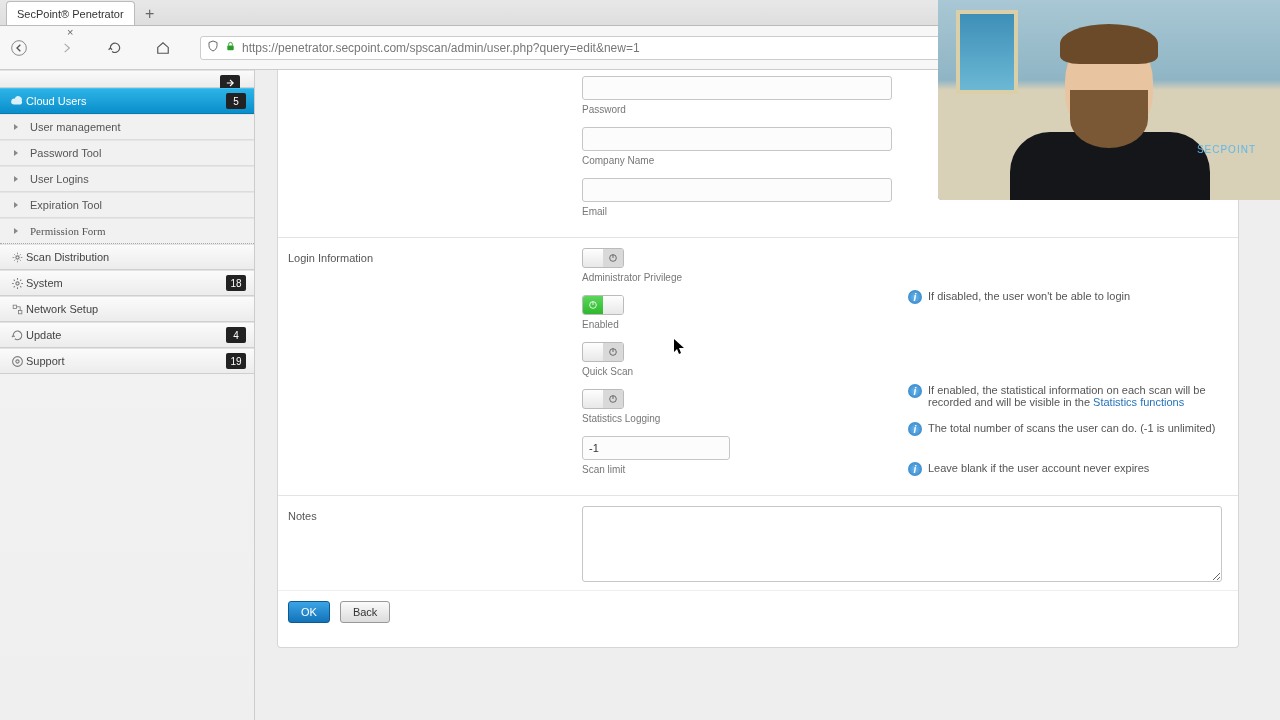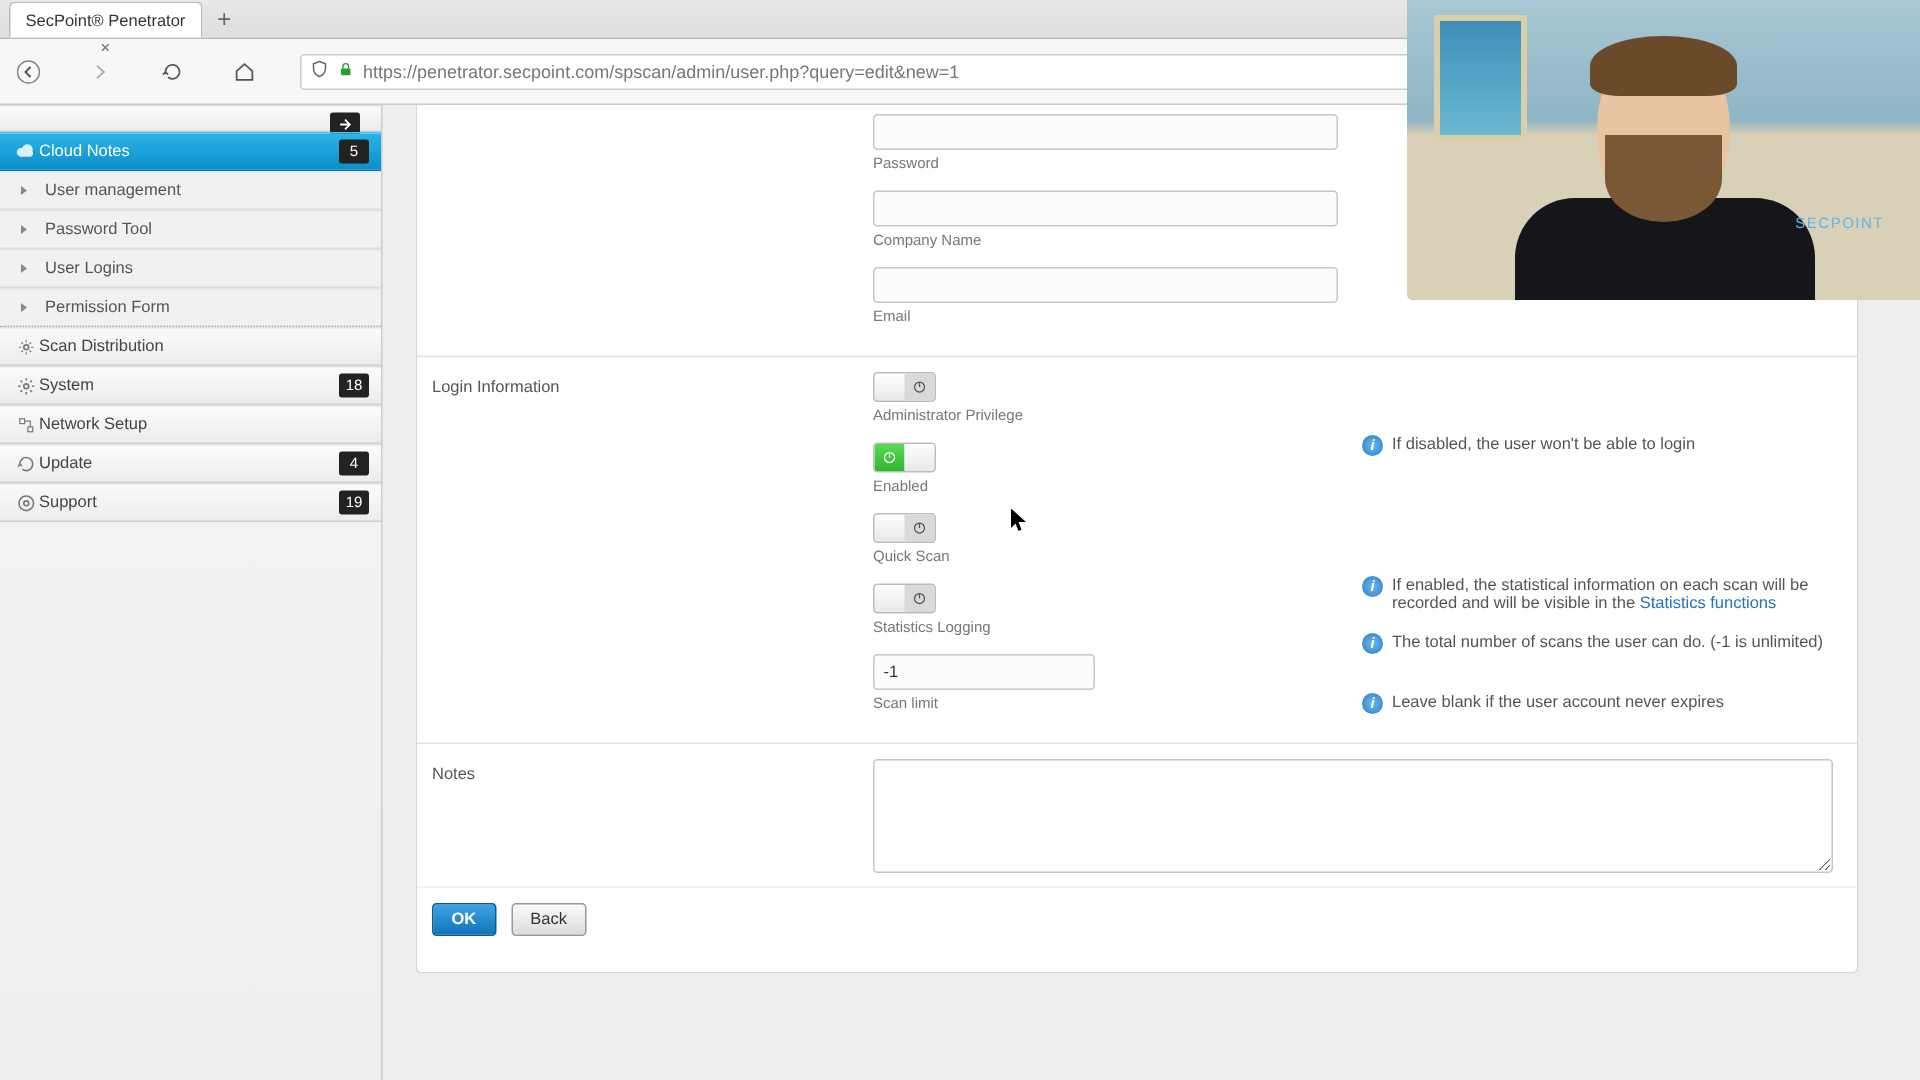--- a/index.html
+++ b/index.html
@@ -17,21 +17,21 @@
 .url-bar { flex:1; height:24px; border:1px solid #ccc; border-radius:3px; background:#fff; display:flex; align-items:center; padding:0 6px; gap:6px; color:#777; font-size:12px; }
 .url-bar .lock { color:#0a0; }
 .tool-icon { width:20px; color:#666; text-align:center; cursor:pointer; }
 
 
 .page { display:flex; height: calc(720px - 58px); background:#eee; }
 .sidebar { width: 255px; background: linear-gradient(#f4f4f4,#efefef); border-right:1px solid #ccc; }
 .sb-item { position:relative; display:flex; align-items:center; gap:8px; height:26px; padding:0 12px 0 26px; border-top:1px solid #e3e3e3; border-bottom:1px solid #cfcfcf; color:#444; font-size:11px; cursor:pointer; background:linear-gradient(#fbfbfb,#ececec); }
 .sb-item.active { background: linear-gradient(#2db3e6,#0a8ecc); color:#fff; border-top:1px solid #3bc6f5; border-bottom:1px solid #057aad; }
 .sb-item.sub { padding-left: 30px; color:#555; background:#f1f1f1; border-top:1px solid #e5e5e5; border-bottom:1px solid #dcdcdc; }
-.sb-item.sep { border-bottom:1px dotted #aaa; }
+.sb-item.sep { border-bottom:1px dotted #aaa;font-family:Liberation Serif, serif; }
 .sb-item.toprow { height:18px; padding:0; justify-content:flex-end; }
 .sb-item.toprow .darkbadge { margin-right:6px; margin-bottom:-2px; }
 .sb-icon { position:absolute; left:10px; width:14px; height:14px; display:flex; align-items:center; justify-content:center; color:inherit; opacity:.85; }
 .sb-item.active .sb-icon { color:#fff; }
 .darkbadge { position:absolute; right:8px; top:4px; min-width:20px; height:16px; background:#222; color:#fff; font-size:10px; border-radius:2px; display:flex; align-items:center; justify-content:center; padding:0 4px; }
 .sb-item .arrow { position:absolute; left:14px; width:0; height:0; border-top:3px solid transparent; border-bottom:3px solid transparent; border-left:4px solid #888; }
 
 .content { flex:1; overflow:auto; padding: 0 12px 12px 22px; }
 .panel { background:#fff; border:1px solid #d6d6d6; border-top:none; border-radius:0 0 4px 4px; padding-bottom:14px; margin-right:29px; }
 .row { display:flex; padding:6px 10px 0 10px; }
@@ -48,21 +48,21 @@
 
 .toggle { width:42px; height:20px; border:1px solid #bbb; border-radius:3px; background:linear-gradient(#fefefe,#e8e8e8); display:flex; align-items:center; overflow:hidden; cursor:pointer; }
 .toggle .half { width:50%; height:100%; display:flex; align-items:center; justify-content:center; }
 .toggle .half.on { background:none; color:#777; }
 .toggle .half.off { background:#d9d9d9; color:#555; }
 .toggle.on .half.on { background:linear-gradient(#5cd65c,#2eb82e); color:#fff; }
 .toggle.on .half.off { background:linear-gradient(#fefefe,#e8e8e8); }
 .toggle svg { width:10px; height:10px; }
 
 .btn { display:inline-flex; align-items:center; justify-content:center; height:22px; padding:0 12px; border-radius:3px; font-size:11px; cursor:pointer; border:1px solid #999; background:linear-gradient(#fafafa,#dcdcdc); color:#333; }
-.btn.primary { background:linear-gradient(#3ca5e6,#1273b8); border-color:#0c5a94; color:#fff;font-weight:bold; }
+.btn.primary { background:linear-gradient(#3ca5e6,#1273b8); border-color:#0c5a94; color:#fff; }
 .btn-row { padding:10px; display:flex; gap:10px; border-top:1px solid #eee; margin-top:6px;}
 
 .info-ico { width:14px; height:14px; border-radius:50%; background:radial-gradient(#6db8ec,#2a7cc4); color:#fff; font-size:10px; display:flex; align-items:center; justify-content:center; font-style:italic; font-weight:bold; flex-shrink:0; }
 .link { color:#2573b8; }
 
 .hr { border-top:1px solid #e3e3e3; margin:8px 0 4px 0; }
 
 .webcam { position:absolute; top:0; right:0; width:342px; height:200px; background:#9ab; border-bottom-left-radius:4px; overflow:hidden; }
 .webcam .bg { position:absolute; inset:0; background:linear-gradient(180deg,#a9c7d4 0%,#8fb5c4 40%,#d9d0b8 45%,#d9d0b8 100%); }
 .webcam .person { position:absolute; left:72px; top:20px; width:200px; height:180px; }
@@ -139,34 +139,38 @@
             <path d="M1 5h8M5 1l4 4-4 4" stroke="#fff" stroke-width="1.5" fill="none"></path>
           </svg>
       </span>
     </div>
     <div class="sb-item active">
       <span class="sb-icon">
         <svg viewBox="0 0 24 24" width="14" height="14">
             <path d="M7 18a5 5 0 1 1 1-9.9A6 6 0 0 1 20 12a4 4 0 0 1-2 6H7z" fill="#fff"></path>
           </svg>
       </span>
-      <span>Cloud Notes</span>
+      <span>Cloud Users</span>
       <span class="darkbadge">5</span>
     </div>
     <div class="sb-item sub">
       <span class="arrow"></span>
       <span>User management</span>
     </div>
     <div class="sb-item sub">
       <span class="arrow"></span>
       <span>Password Tool</span>
     </div>
     <div class="sb-item sub">
       <span class="arrow"></span>
       <span>User Logins</span>
+    </div>
+    <div class="sb-item sub">
+      <span class="arrow"></span>
+      <span>Expiration Tool</span>
     </div>
     <div class="sb-item sub sep">
       <span class="arrow"></span>
       <span>Permission Form</span>
     </div>
     <div class="sb-item">
       <span class="sb-icon">
         <svg viewBox="0 0 24 24" width="13" height="13">
             <circle cx="12" cy="12" r="3" fill="none" stroke="#666" stroke-width="2"></circle>
             <path d="M12 3v3M12 18v3M3 12h3M18 12h3M6 6l2 2M16 16l2 2M6 18l2-2M16 8l2-2" stroke="#666" stroke-width="1.5"></path>

